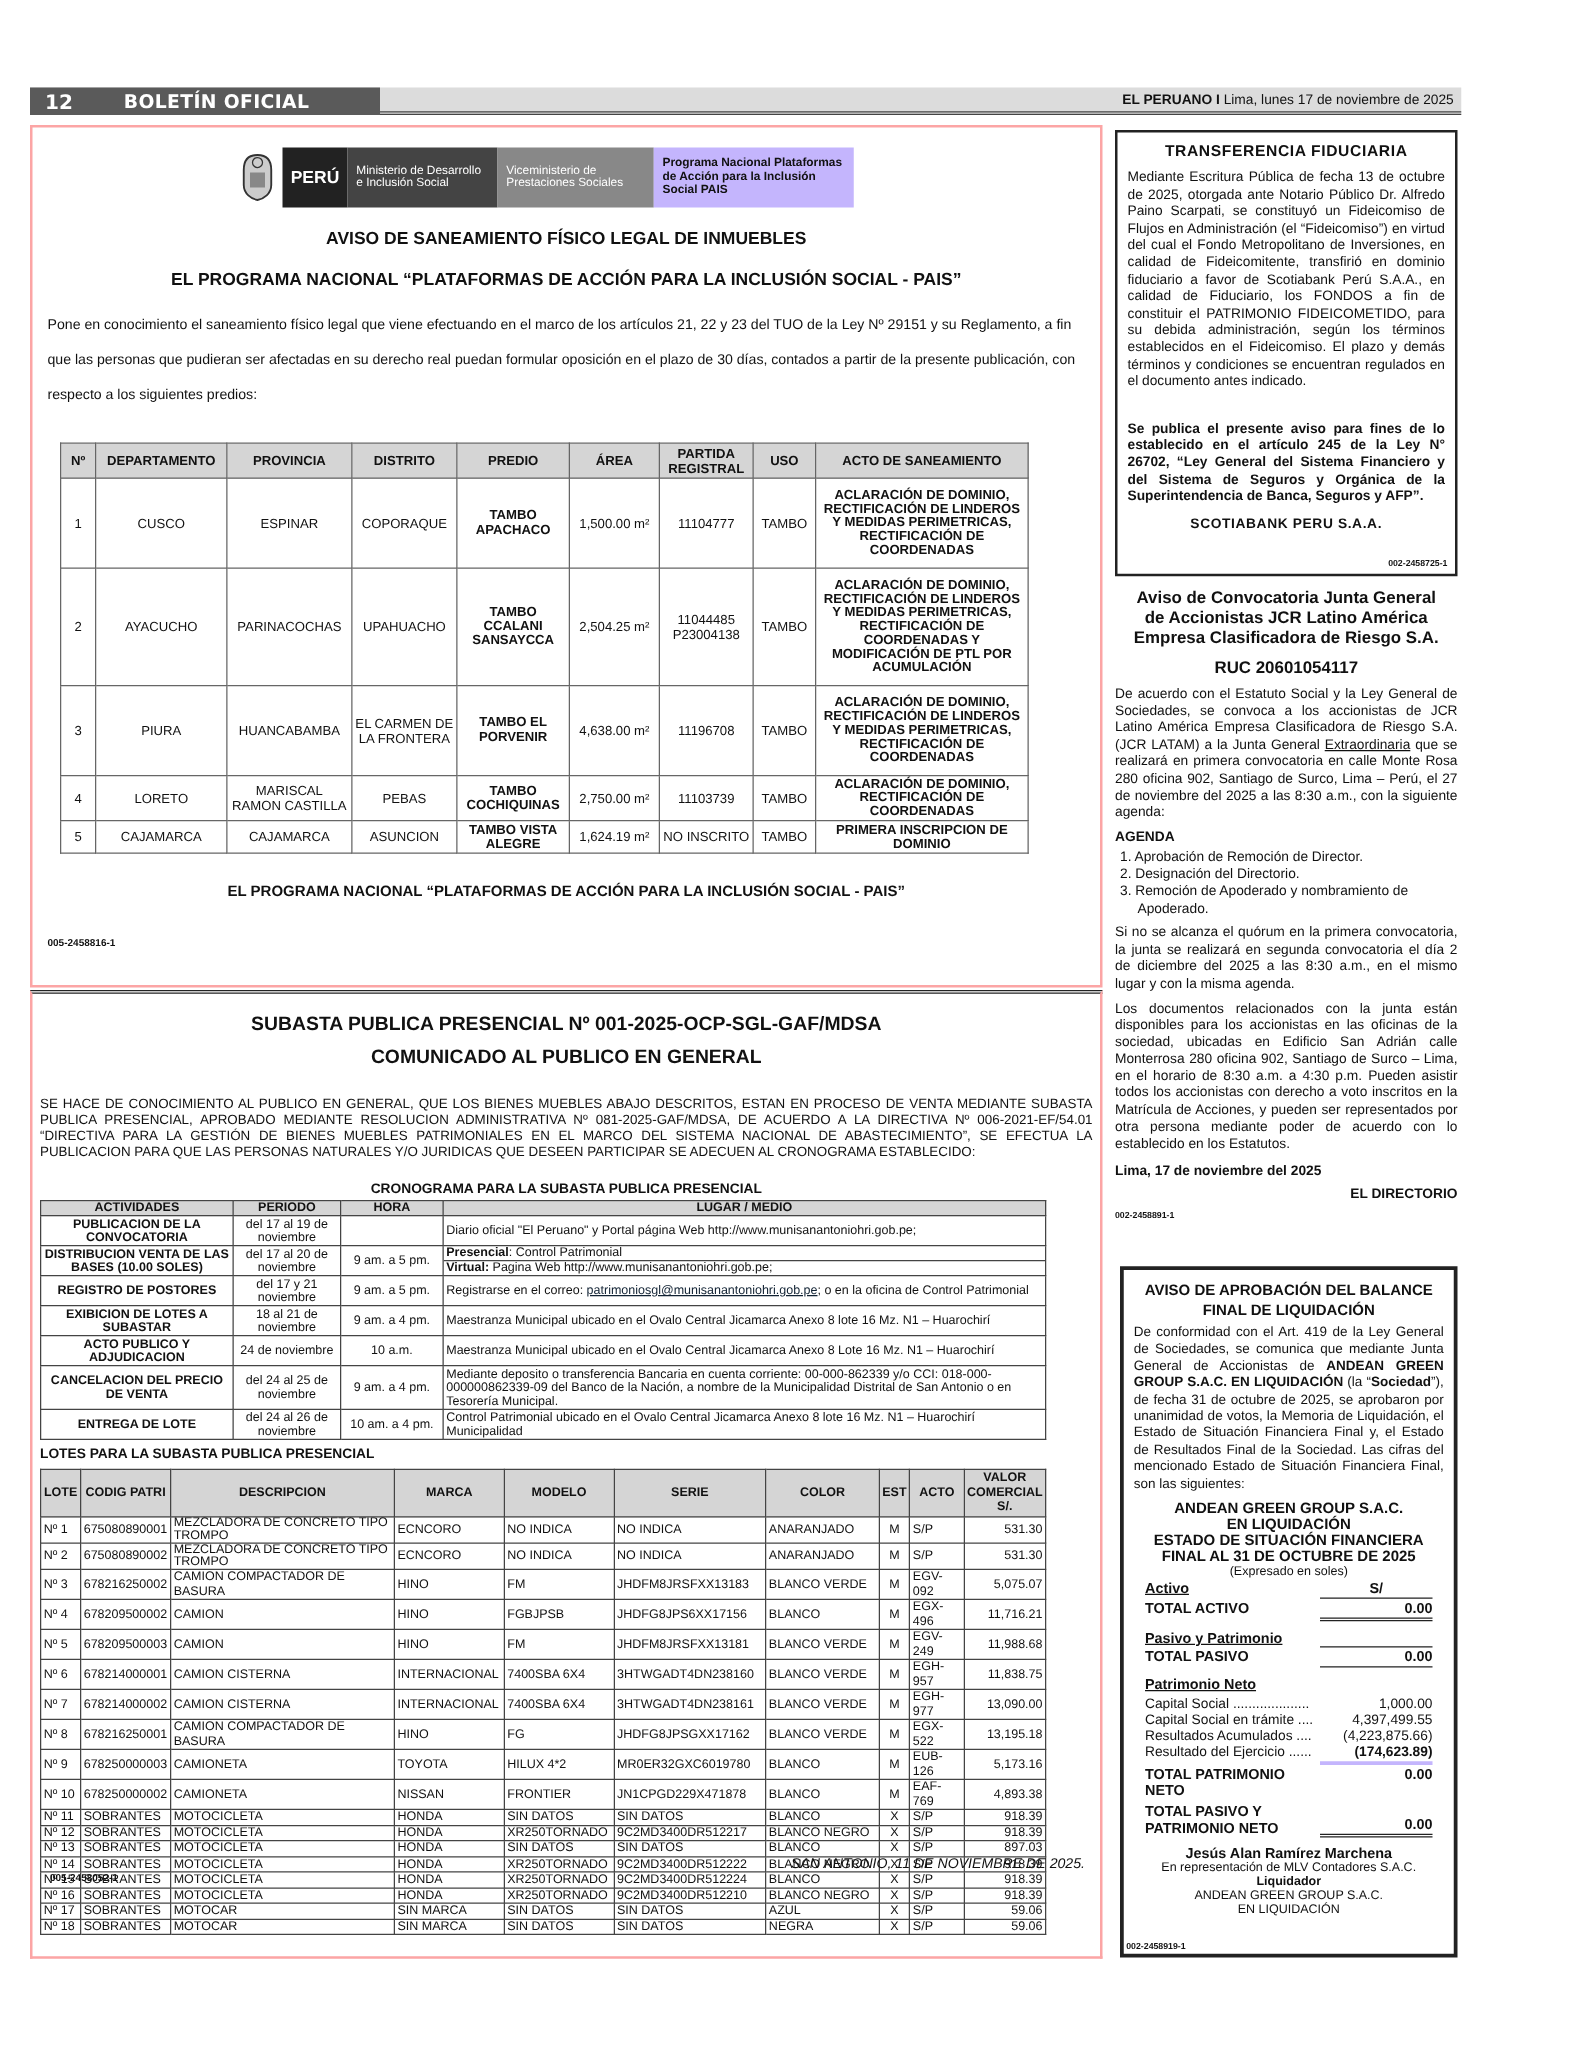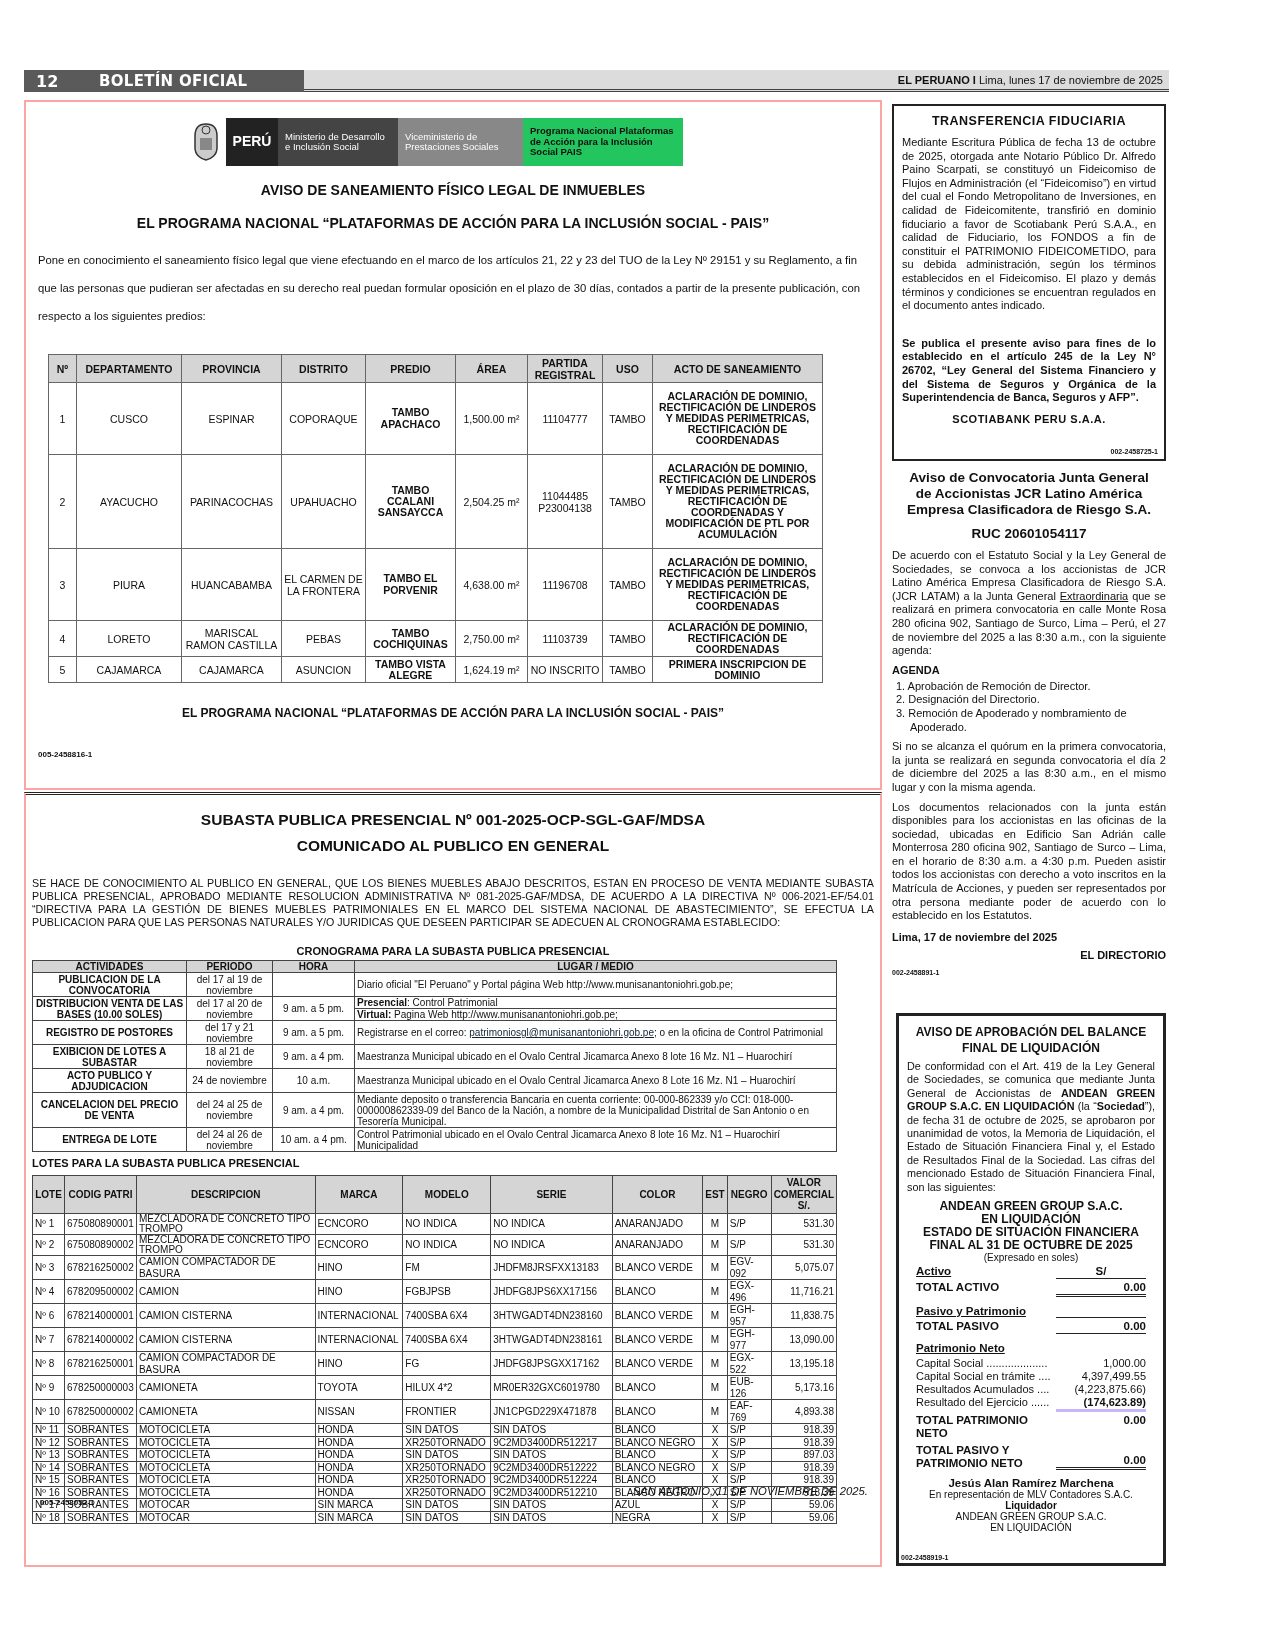--- a/index.html
+++ b/index.html
@@ -15,21 +15,21 @@
   .left-top { left: 24px; top: 100px; width: 858px; height: 690px; }
   .left-bot { left: 24px; top: 792px; width: 858px; height: 775px; border-top: 3px double #222; }
 
   .logo-strip { position: absolute; left: 160px; top: 16px; height: 48px; display: flex; }
   .shield { width: 40px; height: 48px; display: flex; align-items: center; justify-content: center; }
   .shield svg { width: 30px; height: 40px; }
   .lg { height: 48px; display: flex; align-items: center; padding: 0 7px; font-size: 9.5px; line-height: 1.1; color: #fff; }
   .lg1 { background: #222; width: 52px; font-weight: bold; font-size: 14px; justify-content: center; }
   .lg2 { background: #444; width: 120px; }
   .lg3 { background: #888; width: 125px; }
-  .lg4 { background: #22c55e; color: #111; width: 160px; font-weight: bold; }
+  .lg4 { background: #c4b5fd; color: #111; width: 160px; font-weight: bold; }
 
   .t1 { position: absolute; left: 0; width: 100%; text-align: center; font-weight: bold; font-size: 14px; }
   .para { position: absolute; left: 12px; right: 12px; font-size: 11.3px; line-height: 28px; }
 
   table { border-collapse: collapse; }
   .san { position: absolute; left: 22px; top: 252px; width: 775px; font-size: 10.5px; }
   .san th, .san td { border: 1.5px solid #666; text-align: center; vertical-align: middle; padding: 1px 2px; }
   .san th { background: #d5d5d5; font-weight: bold; height: 28px; }
   .san td.b { font-weight: bold; line-height: 1.05; }
 
@@ -242,21 +242,21 @@
     <thead>
       <tr>
         <th style="width:32px">LOTE</th>
         <th style="width:72px">CODIG PATRI</th>
         <th style="width:186px">DESCRIPCION</th>
         <th style="width:88px">MARCA</th>
         <th style="width:88px">MODELO</th>
         <th style="width:122px">SERIE</th>
         <th style="width:92px">COLOR</th>
         <th style="width:24px">EST</th>
-        <th style="width:44px">NEGRO</th>
+        <th style="width:44px">ACTO</th>
         <th>VALOR COMERCIAL S/.</th>
       </tr>
     </thead>
     <tbody id="lots-body">
         <tr class="tall">
           <td>Nº 1</td>
           <td>675080890001</td>
           <td>MEZCLADORA DE CONCRETO TIPO TROMPO</td>
           <td>ECNCORO</td>
           <td>NO INDICA</td>
@@ -294,20 +294,32 @@
           <td>Nº 4</td>
           <td>678209500002</td>
           <td>CAMION</td>
           <td>HINO</td>
           <td>FGBJPSB</td>
           <td>JHDFG8JPS6XX17156</td>
           <td>BLANCO</td>
           <td class="c">M</td>
           <td>EGX-496</td>
           <td class="r">11,716.21</td>
+        </tr>
+        <tr>
+          <td>Nº 5</td>
+          <td>678209500003</td>
+          <td>CAMION</td>
+          <td>HINO</td>
+          <td>FM</td>
+          <td>JHDFM8JRSFXX13181</td>
+          <td>BLANCO VERDE</td>
+          <td class="c">M</td>
+          <td>EGV-249</td>
+          <td class="r">11,988.68</td>
         </tr>
         <tr>
           <td>Nº 6</td>
           <td>678214000001</td>
           <td>CAMION CISTERNA</td>
           <td>INTERNACIONAL</td>
           <td>7400SBA 6X4</td>
           <td>3HTWGADT4DN238160</td>
           <td>BLANCO VERDE</td>
           <td class="c">M</td>

